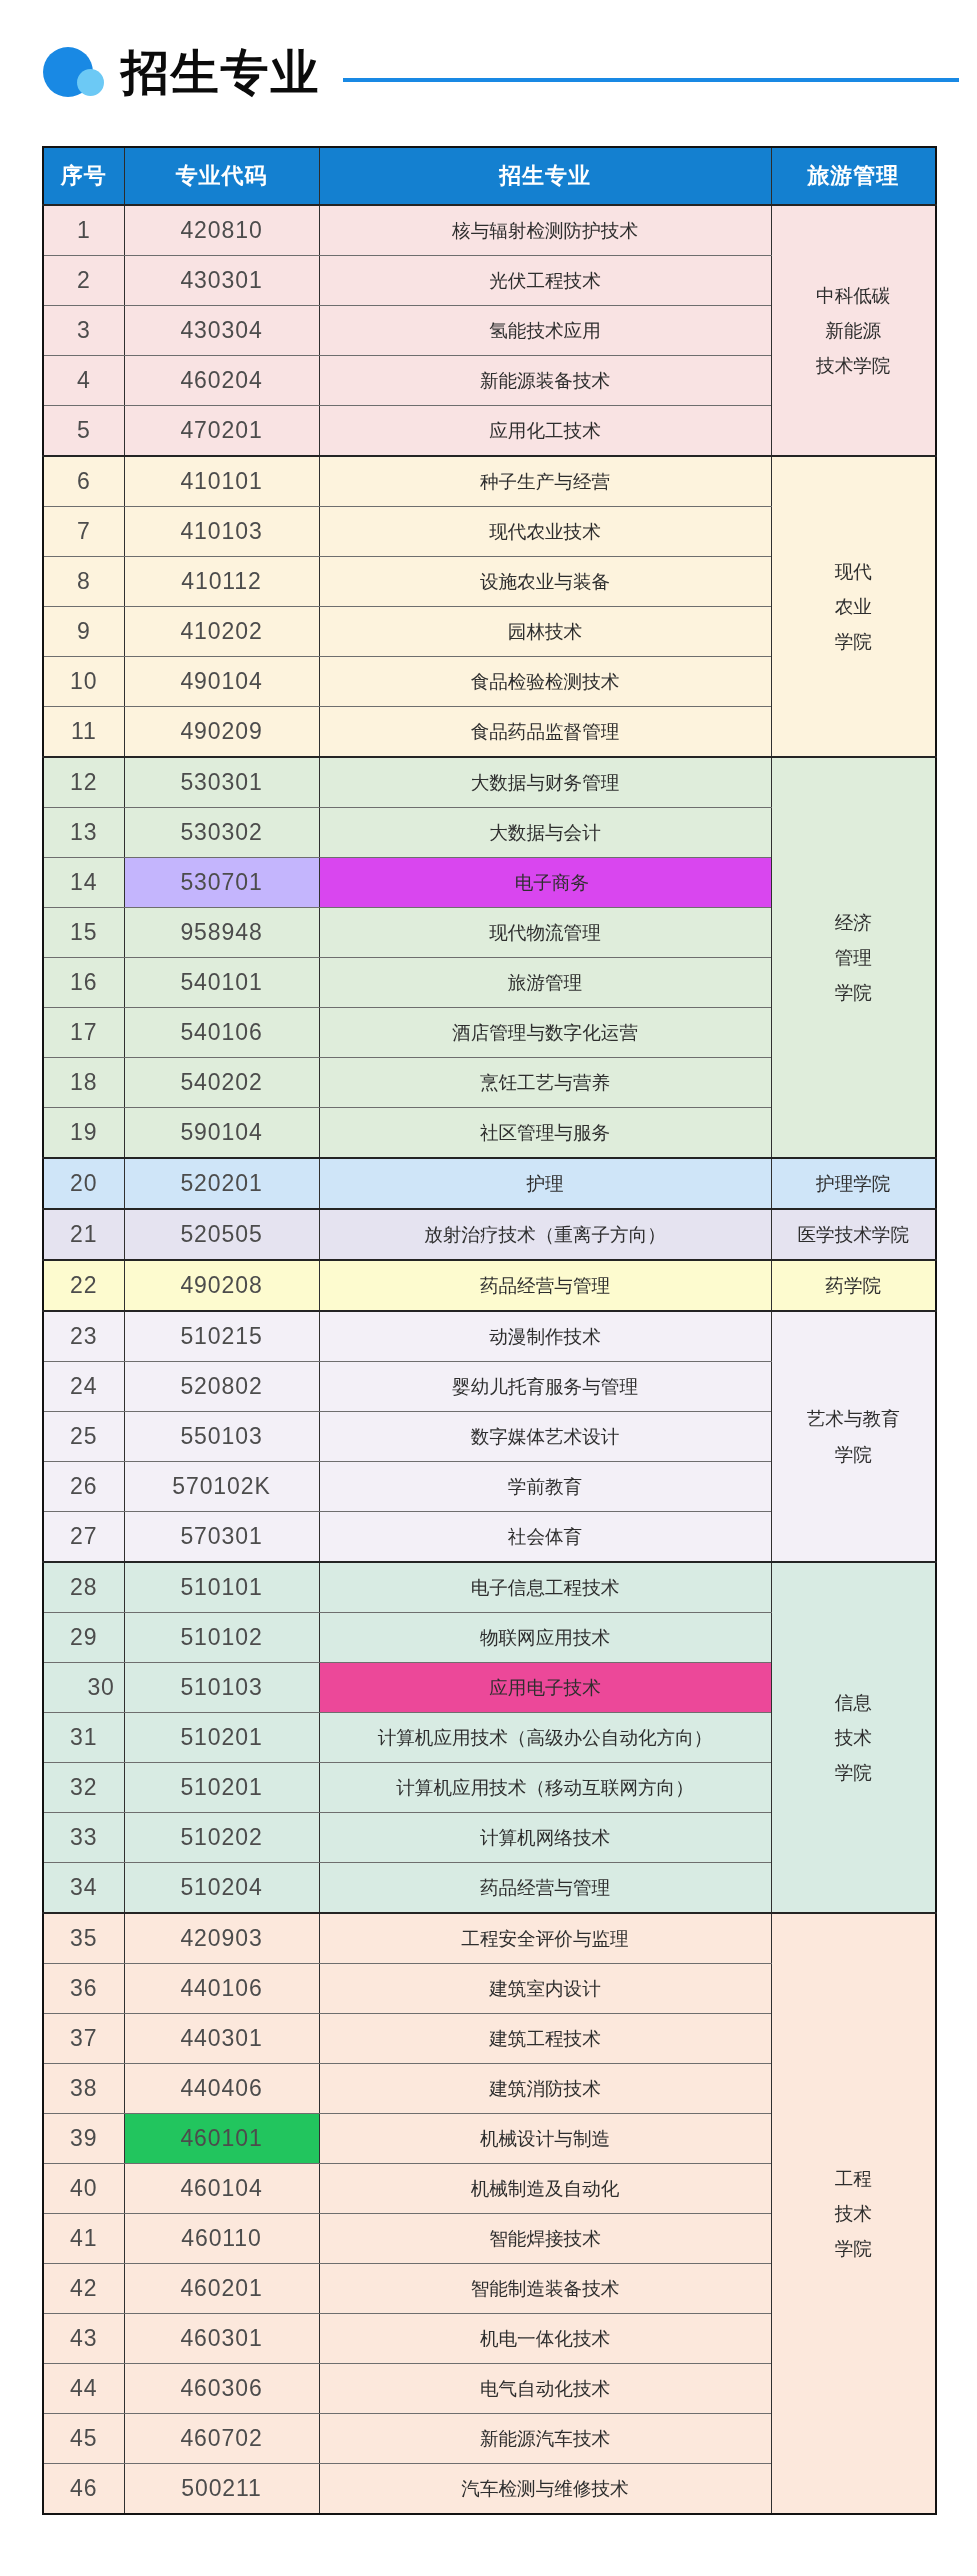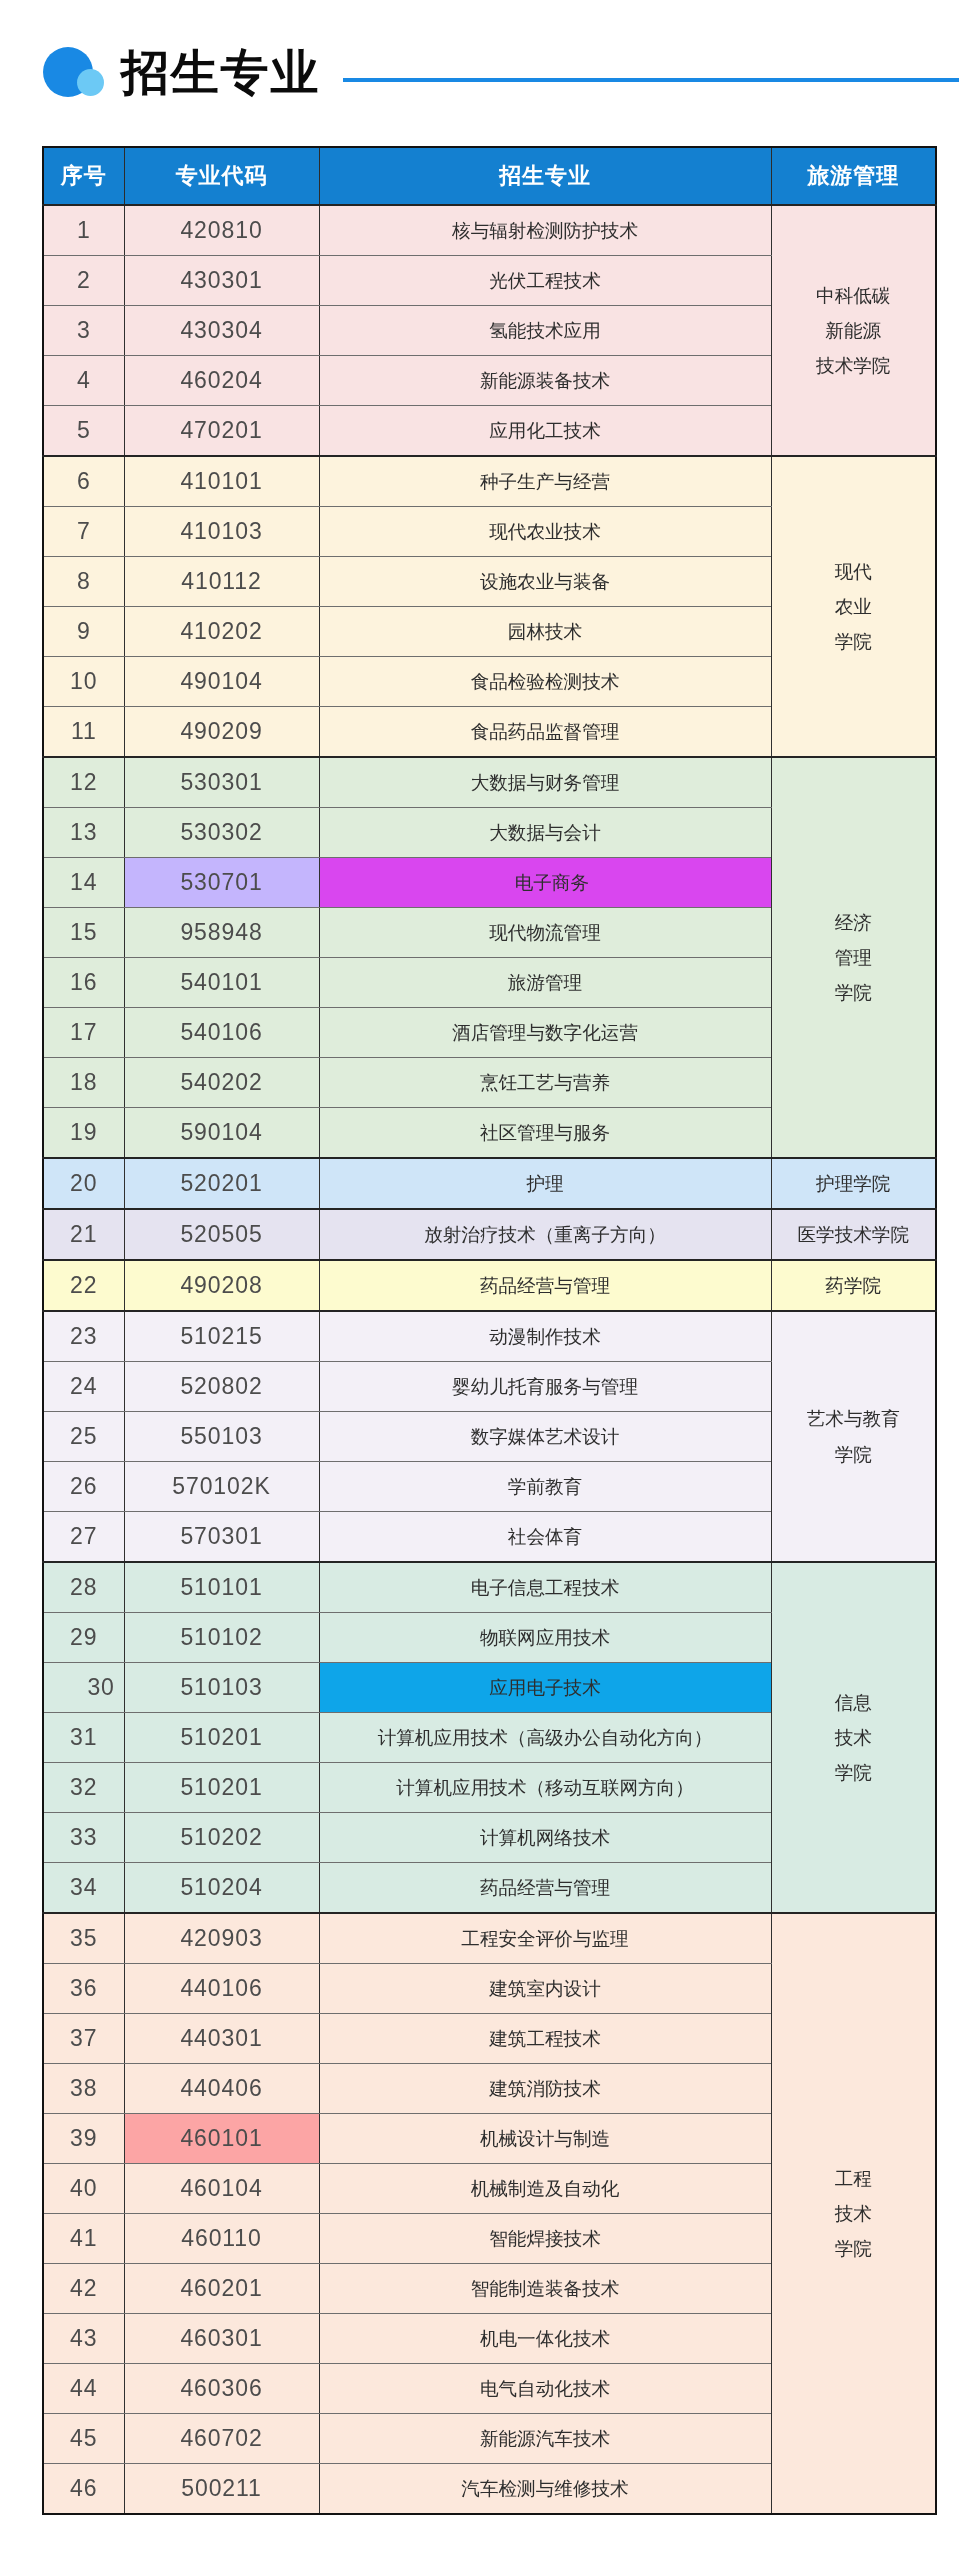--- a/index.html
+++ b/index.html
@@ -219,21 +219,21 @@
 学院</td>
         </tr>
         <tr>
           <td class="col-no" style="background: rgb(216, 235, 227);">29</td>
           <td class="col-code" style="background: rgb(216, 235, 227);">510102</td>
           <td class="col-major" style="background: rgb(216, 235, 227);">物联网应用技术</td>
         </tr>
         <tr>
           <td class="col-no" style="background: rgb(216, 235, 227); padding-left: 40px;">30</td>
           <td class="col-code" style="background: rgb(216, 235, 227);">510103</td>
-          <td class="col-major" style="background: #0ea5e9;">应用电子技术</td>
+          <td class="col-major" style="background: #ec4899;">应用电子技术</td>
         </tr>
         <tr>
           <td class="col-no" style="background: rgb(216, 235, 227);">31</td>
           <td class="col-code" style="background: rgb(216, 235, 227);">510201</td>
           <td class="col-major" style="background: rgb(216, 235, 227);">计算机应用技术（高级办公自动化方向）</td>
         </tr>
         <tr>
           <td class="col-no" style="background: rgb(216, 235, 227);">32</td>
           <td class="col-code" style="background: rgb(216, 235, 227);">510201</td>
           <td class="col-major" style="background: rgb(216, 235, 227);">计算机应用技术（移动互联网方向）</td>
@@ -266,21 +266,21 @@
           <td class="col-code" style="background: rgb(252, 232, 220);">440301</td>
           <td class="col-major" style="background: rgb(252, 232, 220);">建筑工程技术</td>
         </tr>
         <tr>
           <td class="col-no" style="background: rgb(252, 232, 220);">38</td>
           <td class="col-code" style="background: rgb(252, 232, 220);">440406</td>
           <td class="col-major" style="background: rgb(252, 232, 220);">建筑消防技术</td>
         </tr>
         <tr>
           <td class="col-no" style="background: rgb(252, 232, 220);">39</td>
-          <td class="col-code" style="background: #fca5a5;">460101</td>
+          <td class="col-code" style="background: #22c55e;">460101</td>
           <td class="col-major" style="background: rgb(252, 232, 220);">机械设计与制造</td>
         </tr>
         <tr>
           <td class="col-no" style="background: rgb(252, 232, 220);">40</td>
           <td class="col-code" style="background: rgb(252, 232, 220);">460104</td>
           <td class="col-major" style="background: rgb(252, 232, 220);">机械制造及自动化</td>
         </tr>
         <tr>
           <td class="col-no" style="background: rgb(252, 232, 220);">41</td>
           <td class="col-code" style="background: rgb(252, 232, 220);">460110</td>

